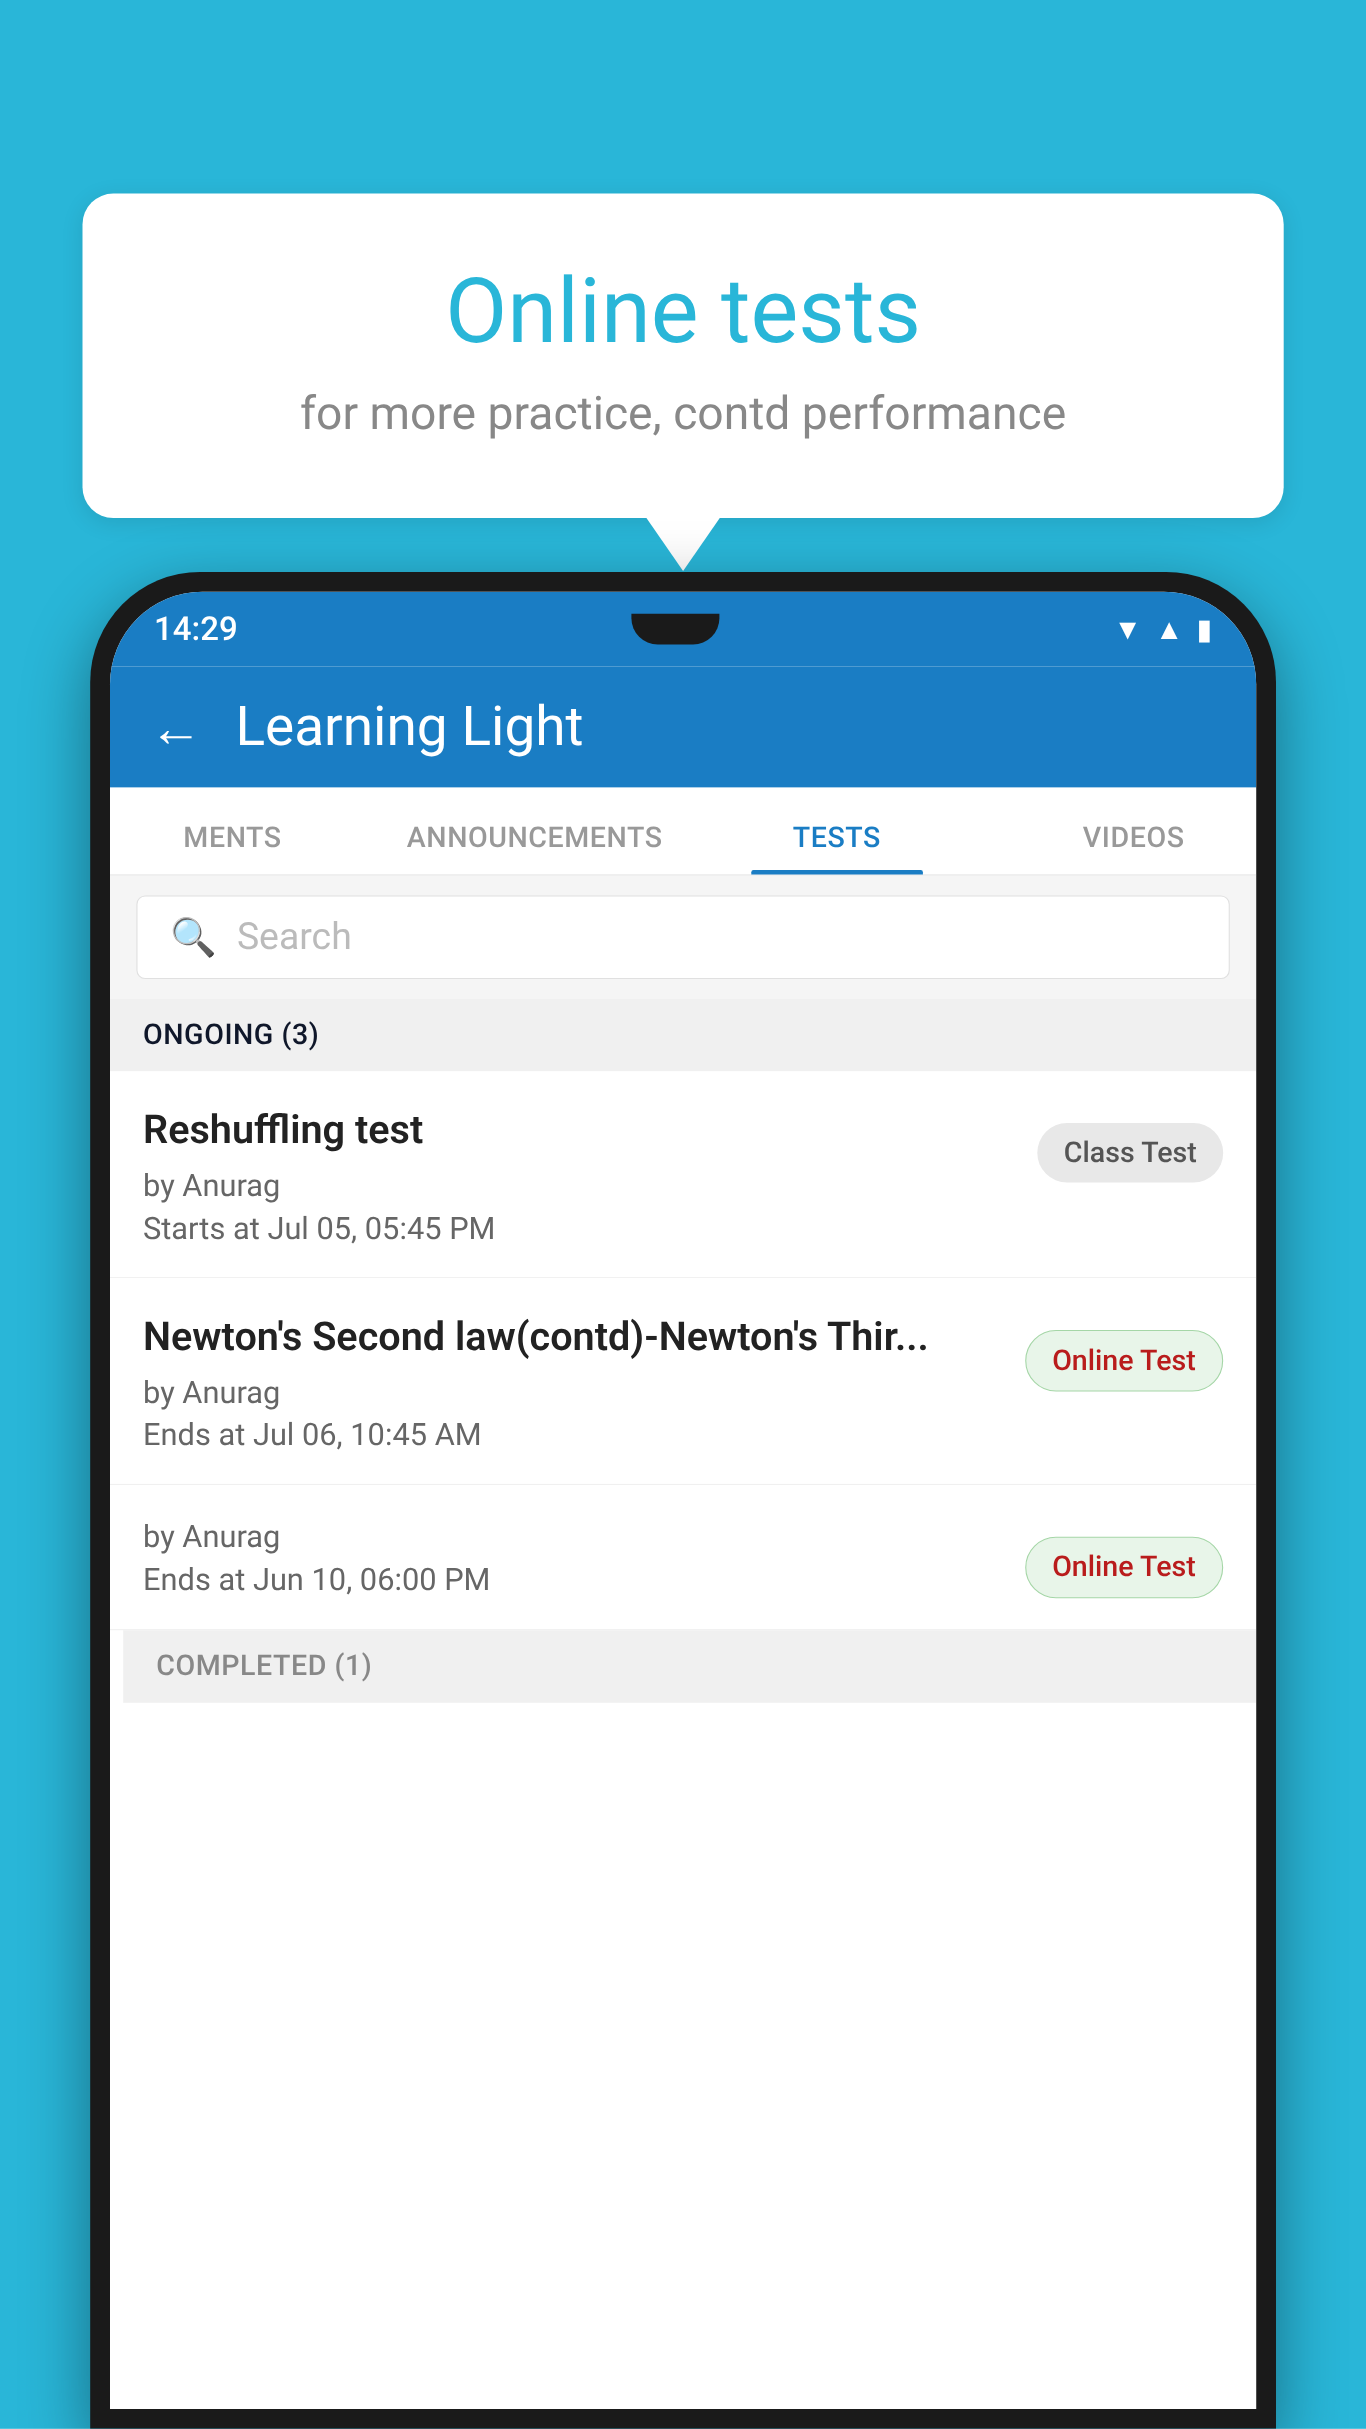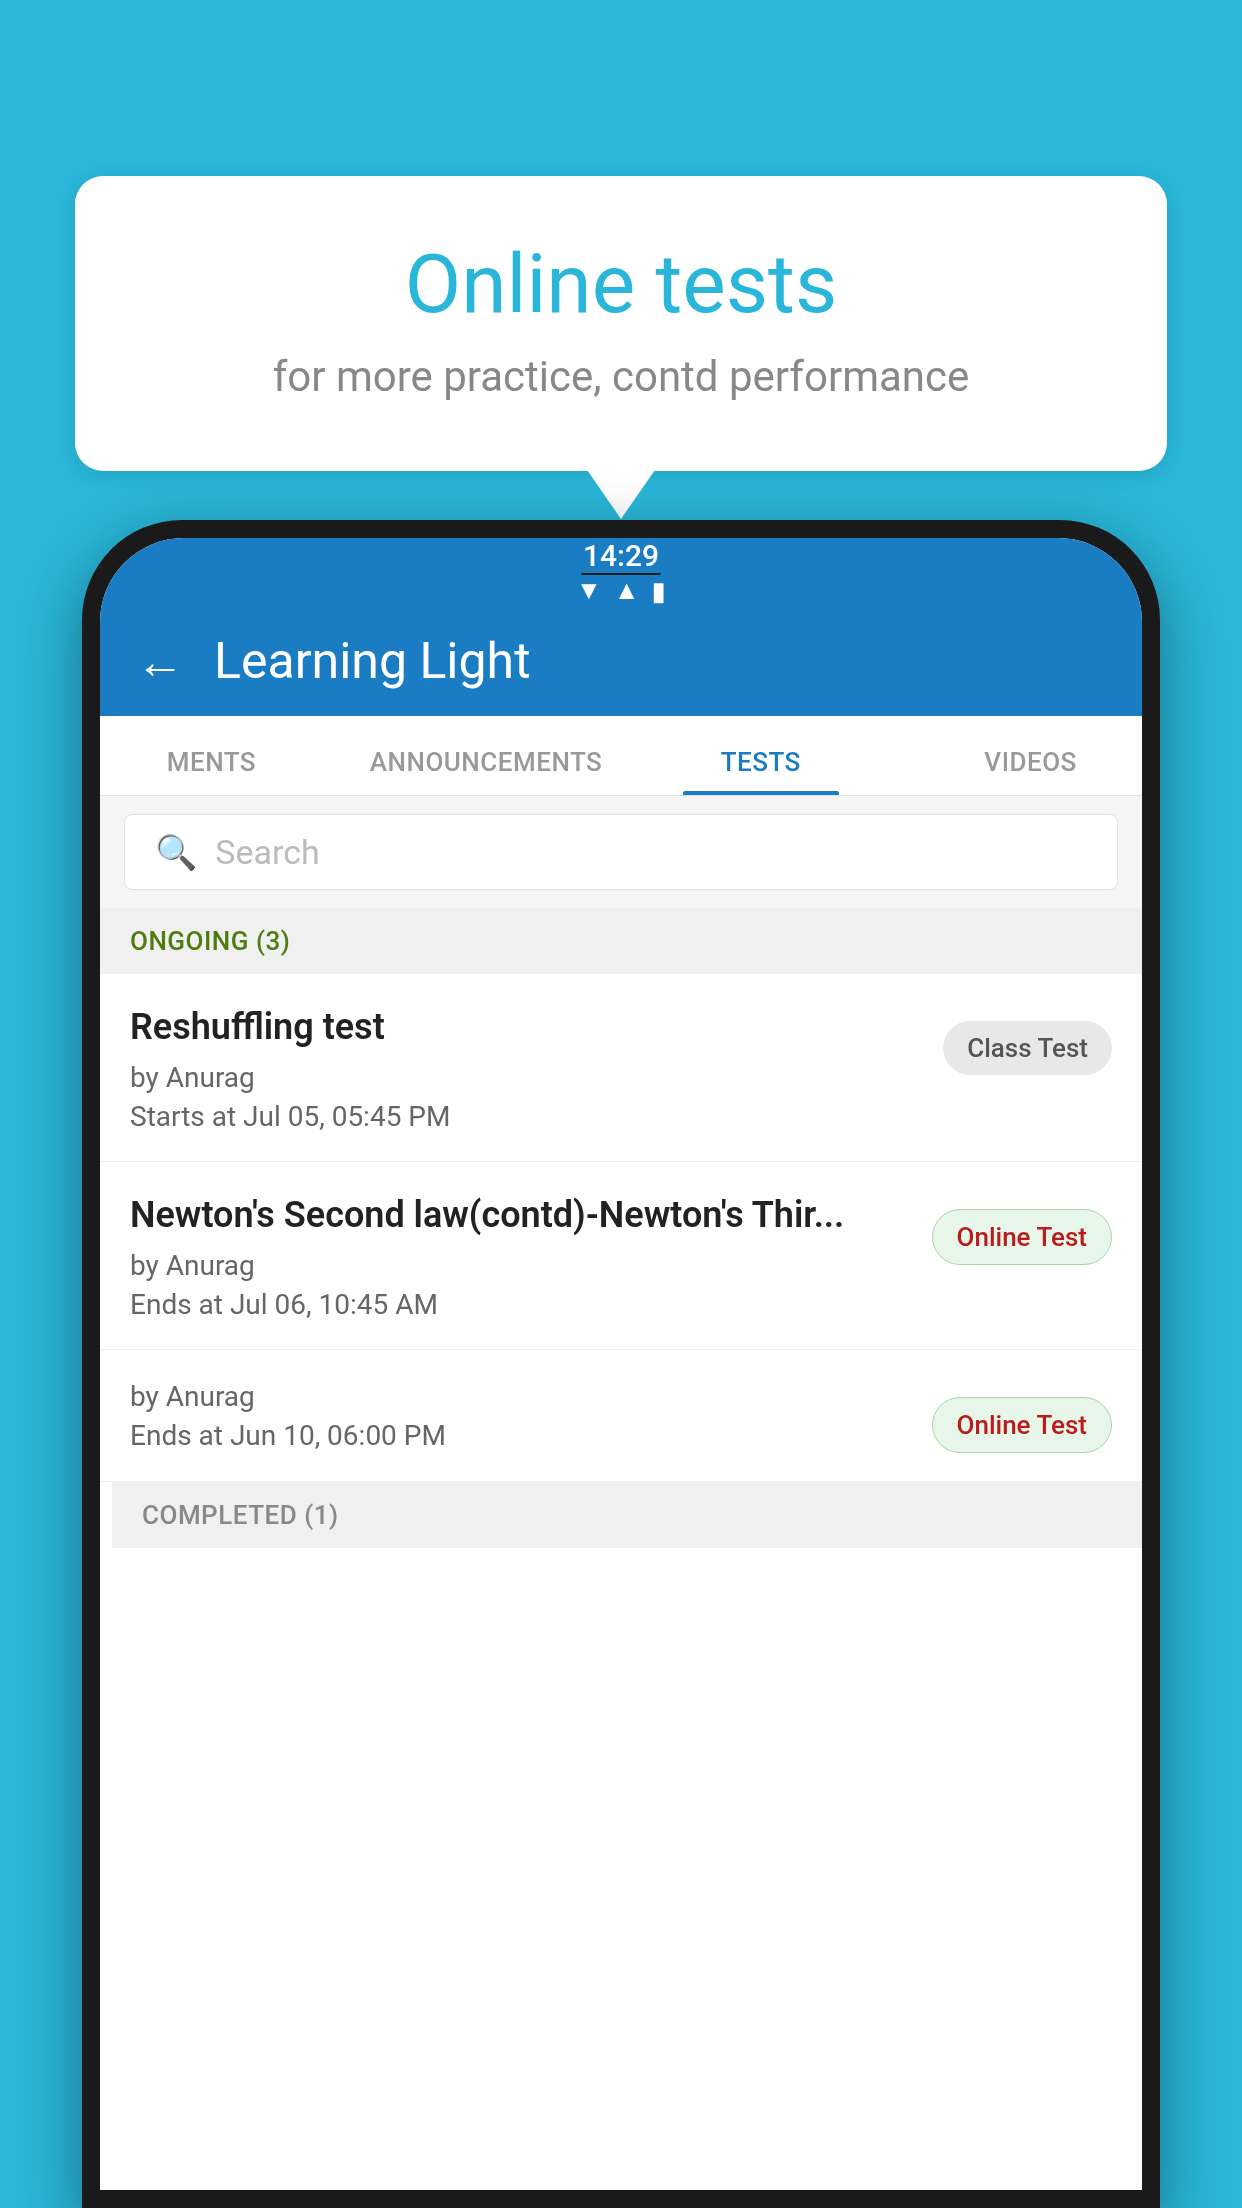--- a/index.html
+++ b/index.html
@@ -74,21 +74,20 @@
 
     
     .status-bar {
       background: #1a7dc4;
       height: 68px;
       display: flex;
       align-items: center;
       justify-content: space-between;
       padding: 0 40px;
       flex-shrink: 0;
-      flex-direction: column;
     }
     .status-time {
       color: white;
       font-size: 30px;
       font-weight: 500;
     }
     .status-icons {
       display: flex;
       align-items: center;
       gap: 12px;
@@ -181,21 +180,21 @@
     .search-text {
       color: #bbb;
       font-size: 34px;
     }
 
     
     .section-header {
       background: #f0f0f0;
       padding: 18px 30px;
       font-size: 26px;
-      color: #4d7c0f;
+      color: #0f172a;
       font-weight: 500;
       letter-spacing: 0.5px;
       flex-shrink: 0;
     }
 
     
     .tests-list {
       flex: 1;
       overflow: hidden;
       background: white;

